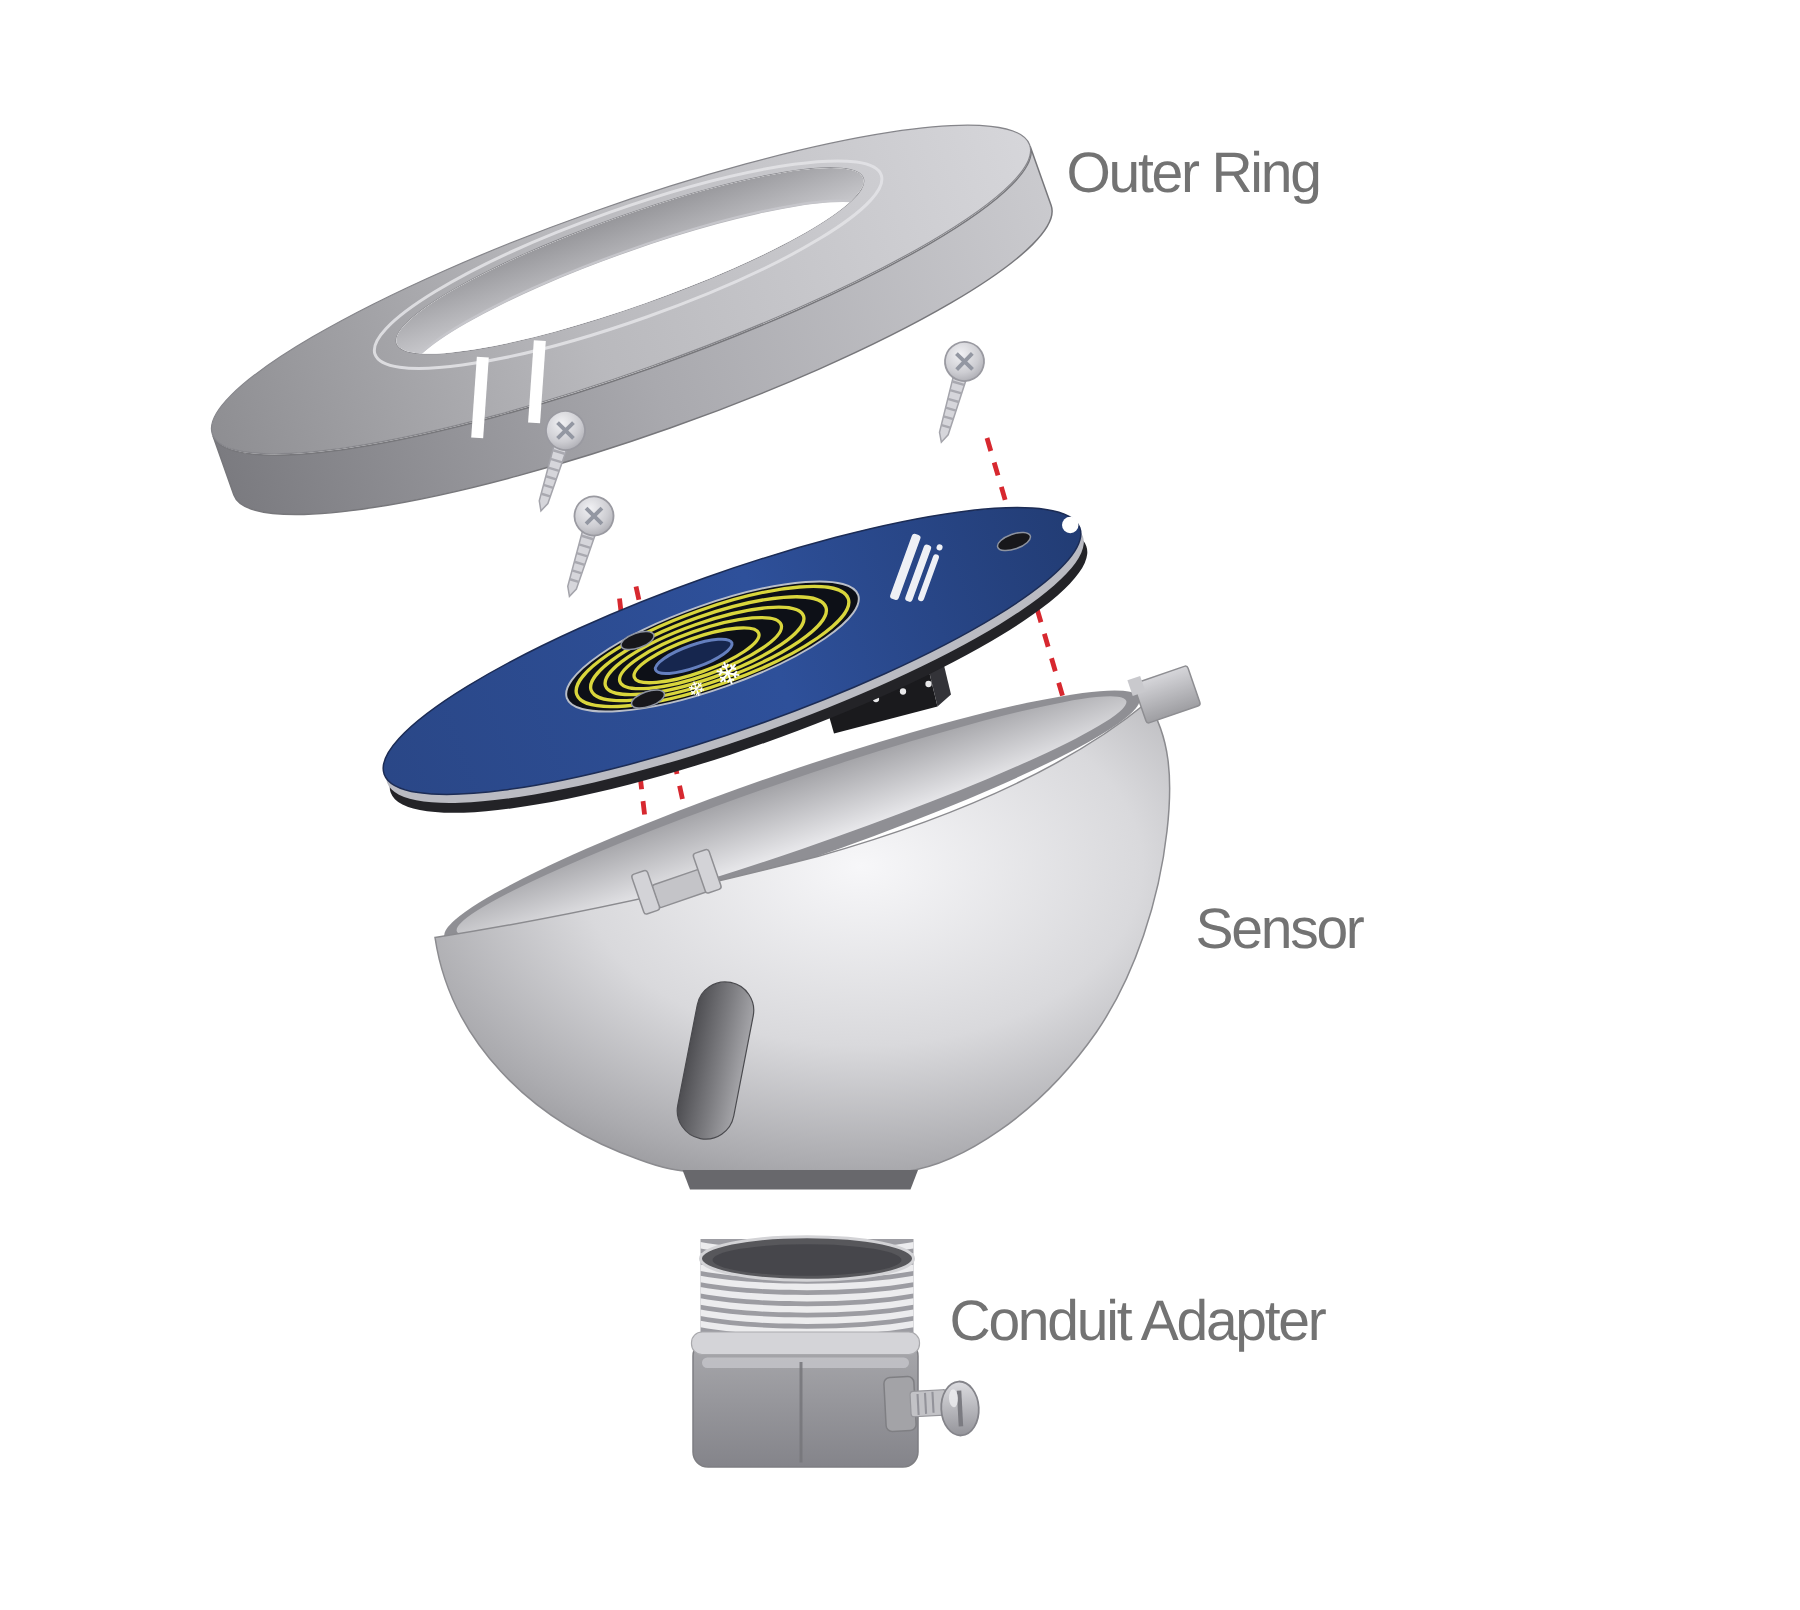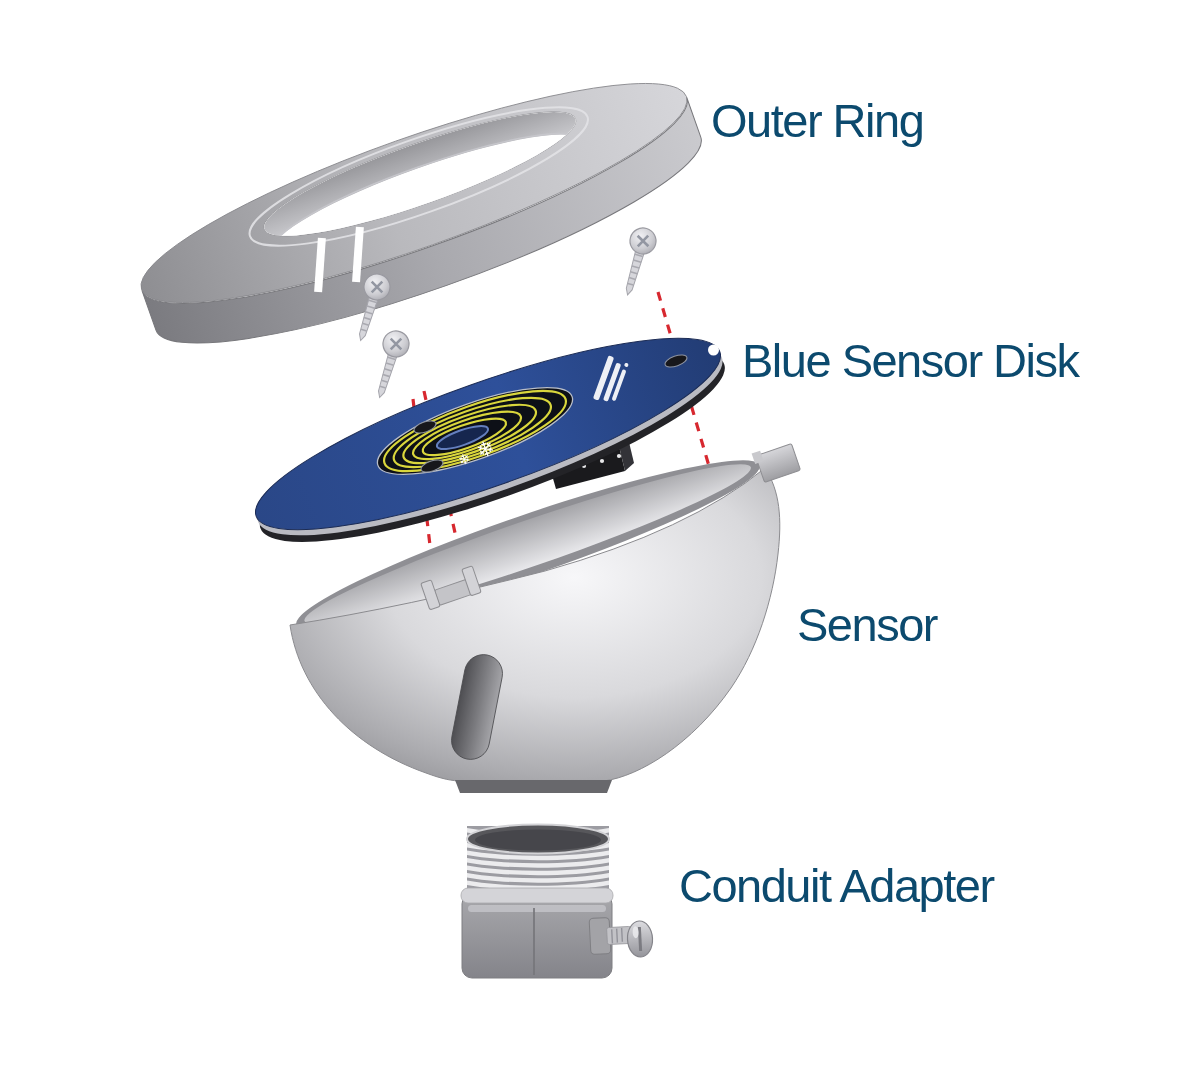--- a/index.html
+++ b/index.html
@@ -6,31 +6,31 @@
   #stage{
     position:relative;
     width:1200px;height:1073px;
     background:#ffffff;
     overflow:hidden;
     font-family:"Liberation Sans", sans-serif;
   }
   #artwork{position:absolute;left:0;top:0;}
   .lbl{
     position:absolute;
-    color:#0c4a6e;
-    font-size:47px;
+    color:#737373;
+    font-size:38px;
     line-height:1.02;
     letter-spacing:-1.5px;
     white-space:nowrap;
     font-family:"Liberation Sans", sans-serif;
   }
   #lbl-ring{left:711px;top:97px;}
   #lbl-disk{left:742px;top:337px;}
   #lbl-encl{left:797px;top:601px;}
-  #lbl-cond{left:679px;top:862px;}
+  #lbl-cond{left:633px;top:862px;}
 </style>
 </head>
 <body>
 
 <div id="stage">
 
 <svg id="artwork" width="1200" height="1073" viewBox="0 0 1200 1073" xmlns="http://www.w3.org/2000/svg">
   <defs>
     <linearGradient id="gRingTop" x1="0" y1="0" x2="1" y2="0">
       <stop offset="0" stop-color="#8e8e92"></stop>
@@ -230,21 +230,20 @@
         <ellipse cx="640" cy="939" rx="12.5" ry="18" fill="url(#gSetHead)" stroke="#84848a" stroke-width="1.2"></ellipse>
         <path d="M640 927 V951" stroke="#7b7b81" stroke-width="3" fill="none"></path>
         <ellipse cx="636" cy="932" rx="3" ry="6" fill="#ededf0" opacity="0.8"></ellipse>
       </g>
     </g>
   </g>
 </svg>
 
   <div class="lbl" id="lbl-ring">Outer Ring</div>
 
-  <div class="lbl" id="lbl-disk">Blue Sensor Disk</div>
 
   <div class="lbl" id="lbl-encl">
     <div>Sensor</div>
   </div>
 
   <div class="lbl" id="lbl-cond">
     <div>Conduit Adapter</div>
   </div>
 
 </div>

